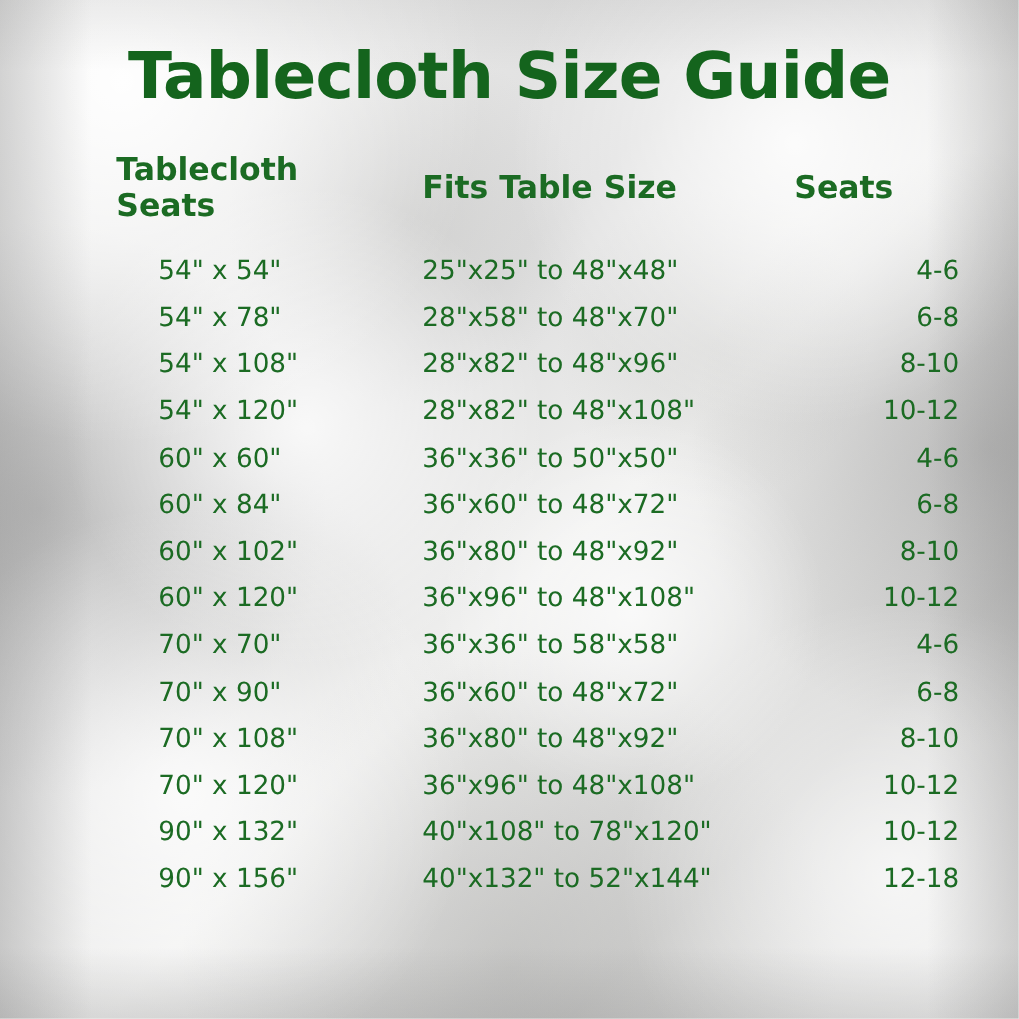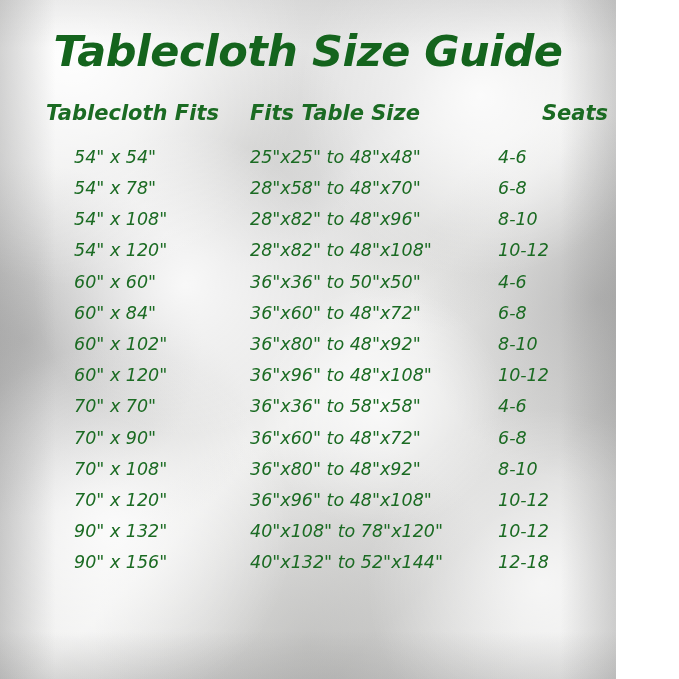--- a/index.html
+++ b/index.html
@@ -7,40 +7,39 @@
     padding: 0;
   }
   body {
     width: 679px;
     height: 679px;
     font-family: "DejaVu Sans", sans-serif;
     overflow: hidden;
   }
   #page {
     position: relative;
-    width: 616px;
+    width: 679px;
     height: 679px;
     box-sizing: border-box;
     
     background-color: #e8e8e6;
     background-image:
       radial-gradient(circle at 12% 8%, rgba(255,255,255,0.95) 0%, rgba(255,255,255,0) 28%),
       radial-gradient(circle at 78% 14%, rgba(255,255,255,0.85) 0%, rgba(255,255,255,0) 24%),
       radial-gradient(circle at 30% 42%, rgba(255,255,255,0.8) 0%, rgba(255,255,255,0) 26%),
       radial-gradient(circle at 62% 60%, rgba(255,255,255,0.75) 0%, rgba(255,255,255,0) 22%),
       radial-gradient(circle at 18% 78%, rgba(255,255,255,0.8) 0%, rgba(255,255,255,0) 25%),
       radial-gradient(circle at 88% 86%, rgba(255,255,255,0.7) 0%, rgba(255,255,255,0) 22%),
       radial-gradient(circle at 50% 95%, rgba(168,168,166,0.45) 0%, rgba(168,168,166,0) 30%),
       radial-gradient(circle at 4% 50%, rgba(150,150,150,0.5) 0%, rgba(150,150,150,0) 26%),
       radial-gradient(circle at 97% 44%, rgba(150,150,150,0.5) 0%, rgba(150,150,150,0) 26%),
       radial-gradient(circle at 40% 22%, rgba(190,190,188,0.45) 0%, rgba(190,190,188,0) 18%),
       radial-gradient(circle at 70% 34%, rgba(195,195,193,0.4) 0%, rgba(195,195,193,0) 16%),
       radial-gradient(circle at 24% 62%, rgba(195,195,193,0.4) 0%, rgba(195,195,193,0) 16%),
       linear-gradient(135deg, #f2f2f1 0%, #dedede 38%, #f0f0ef 55%, #d6d6d5 78%, #eeeeed 100%);
-    font-style: italic;
   }
   #page::after {
     
     content: "";
     position: absolute;
     inset: 0;
     pointer-events: none;
     background:
       linear-gradient(to right, rgba(120,120,120,0.30), rgba(120,120,120,0) 9%,
                       rgba(120,120,120,0) 91%, rgba(120,120,120,0.30)),
@@ -71,32 +70,32 @@
   }
   thead th {
     color: #1b6b23;
     font-weight: bold;
     font-size: 21px;
     padding: 4px 0 16px 0;
     text-align: left;
   }
   thead th.col-size { padding-left: 38px; }
   thead th.col-fits { padding-left: 10px; }
-  thead th.col-seats { text-align: right; padding-left: 0; }
+  thead th.col-seats { text-align: left; padding-left: 0; }
 
   tbody td {
     color: #1b6b23;
     font-size: 17.5px;
     padding: 5.6px 0;
     text-align: left;
     white-space: nowrap;
   }
   tbody td.col-size { padding-left: 66px; }
   tbody td.col-fits { padding-left: 10px; }
-  tbody td.col-seats { text-align: left; padding-left: 0; }
+  tbody td.col-seats { text-align: right; padding-left: 0; }
 
   col.c-size  { width: 232px; }
   col.c-fits  { width: 258px; }
   col.c-seats { width: 110px; }
 </style>
 </head>
 <body>
 
 <div id="page">
   <div id="content">
@@ -104,21 +103,21 @@
     <h1 class="title">Tablecloth Size Guide</h1>
 
     <table>
       <colgroup>
         <col class="c-size">
         <col class="c-fits">
         <col class="c-seats">
       </colgroup>
       <thead>
         <tr>
-          <th class="col-size">Tablecloth Fits</th>
+          <th class="col-size">Tablecloth Seats</th>
           <th class="col-fits">Fits Table Size</th>
           <th class="col-seats">Seats</th>
         </tr>
       </thead>
       <tbody>
         <tr>
           <td class="col-size">54" x 54"</td>
           <td class="col-fits">25"x25" to 48"x48"</td>
           <td class="col-seats">4-6</td>
         </tr>

